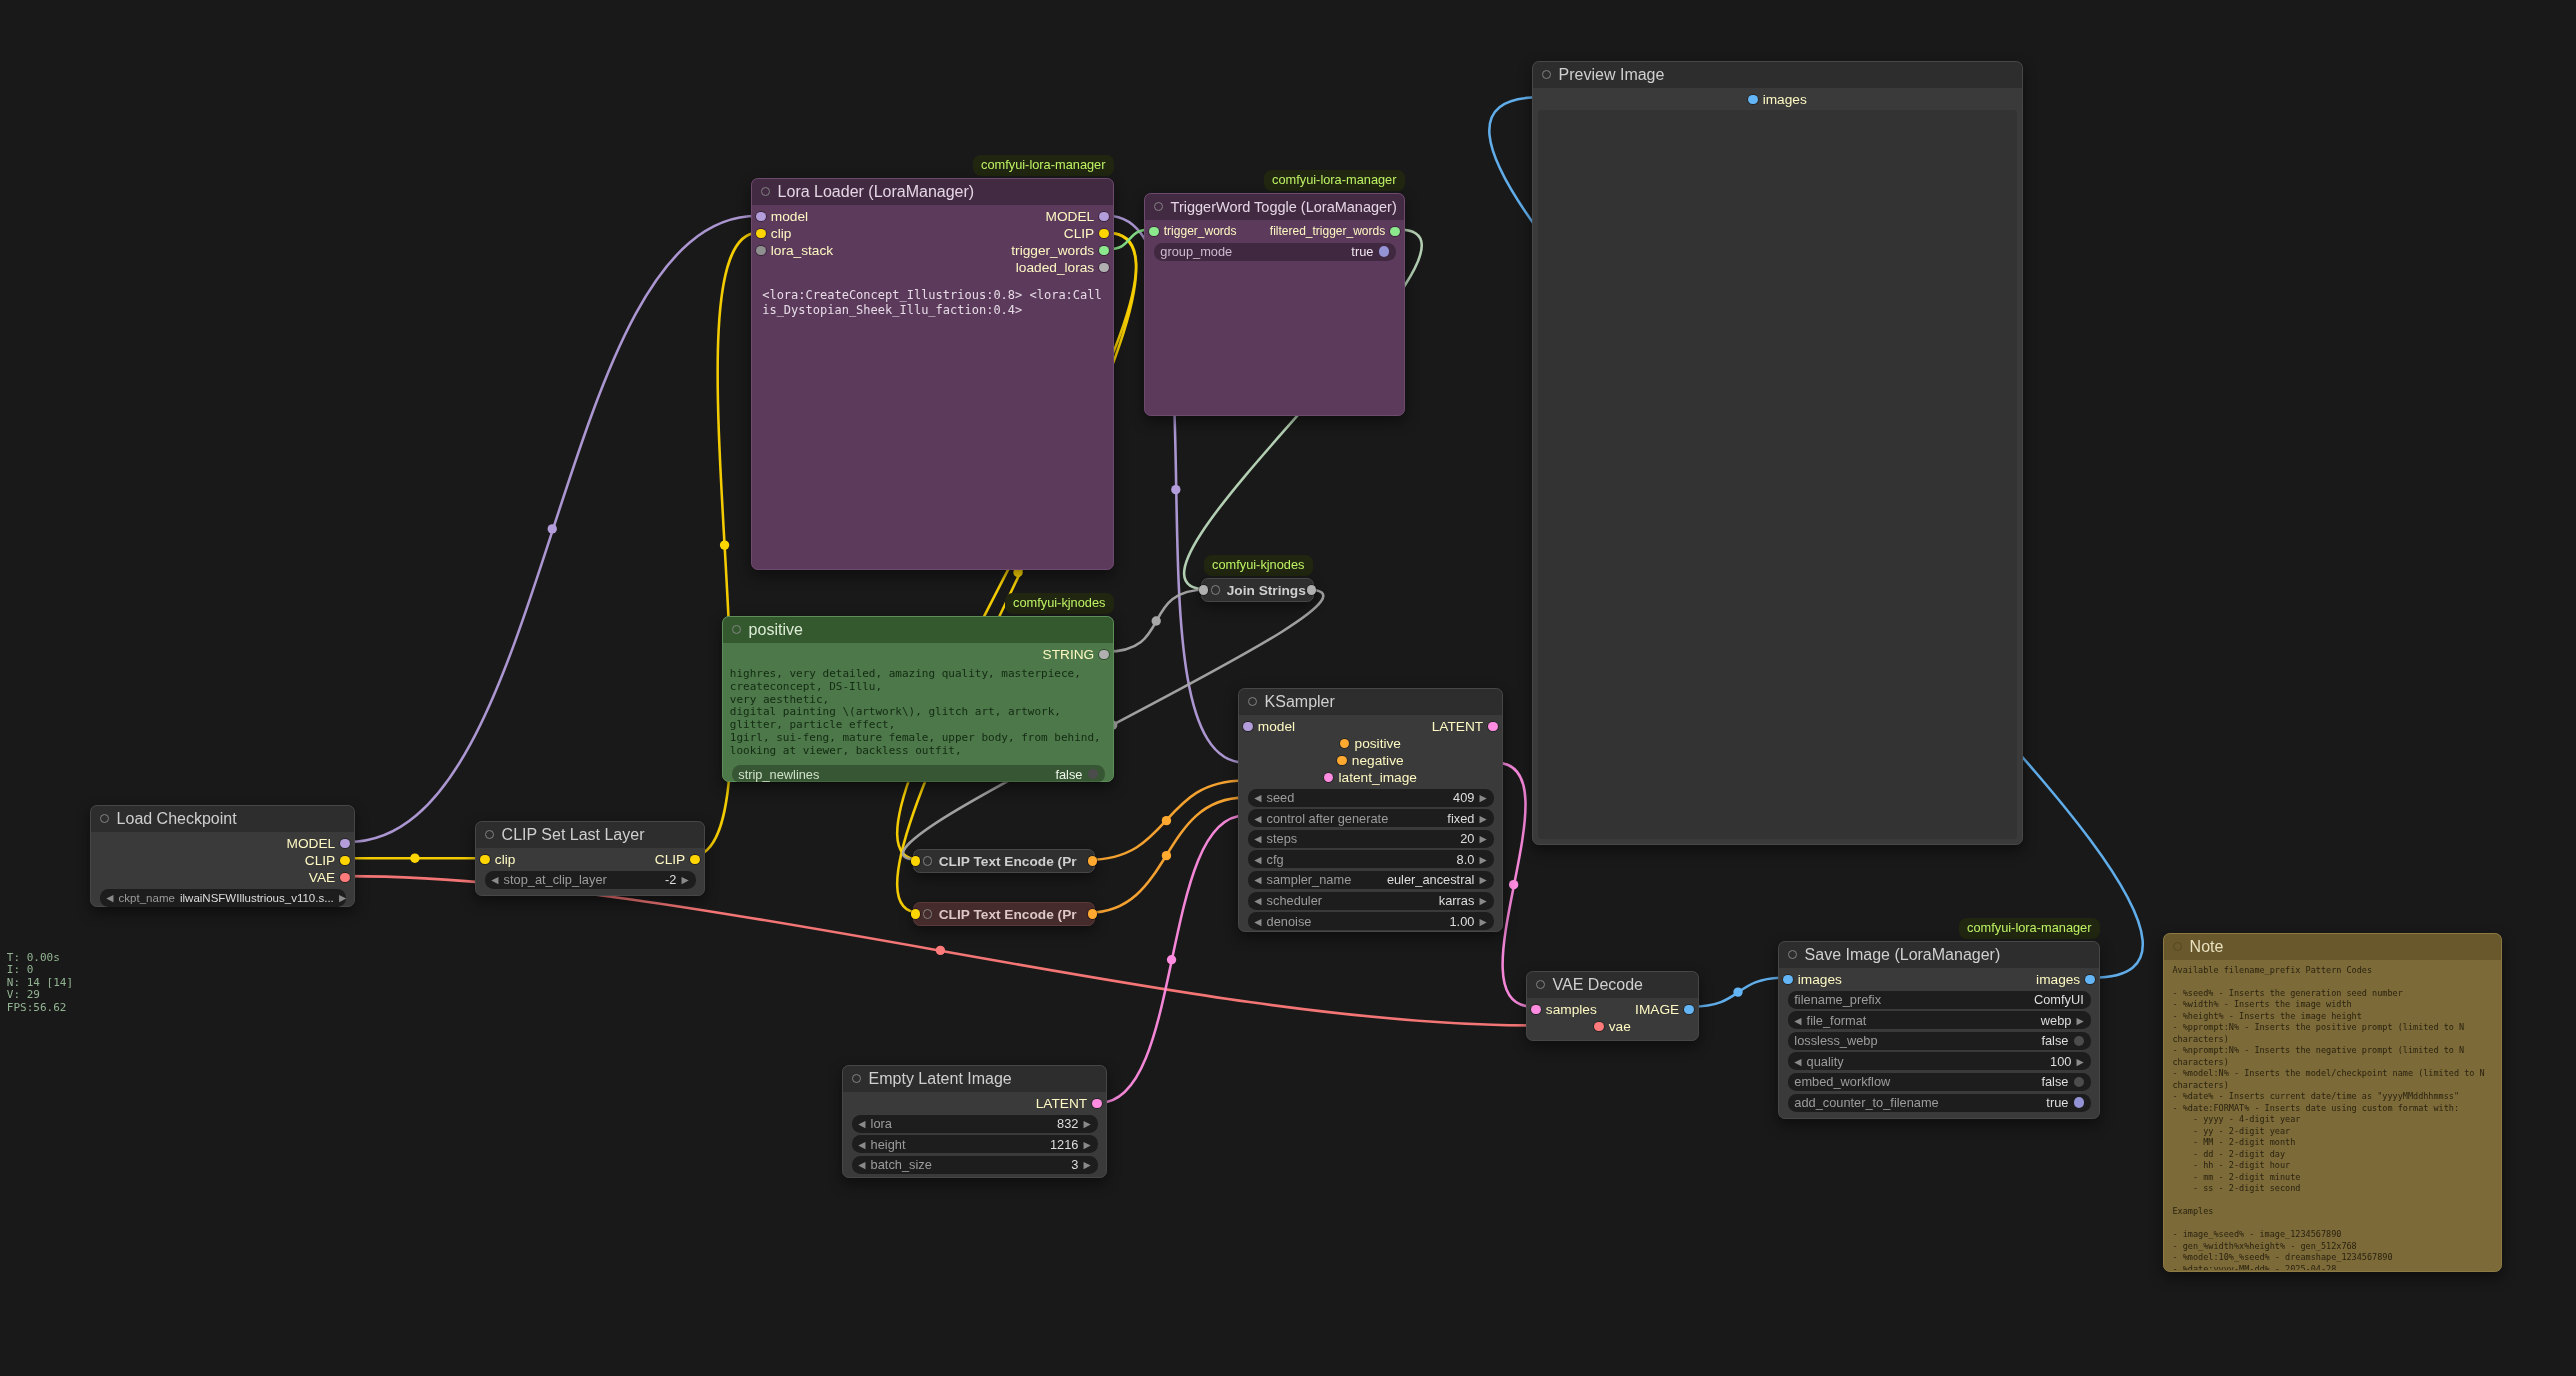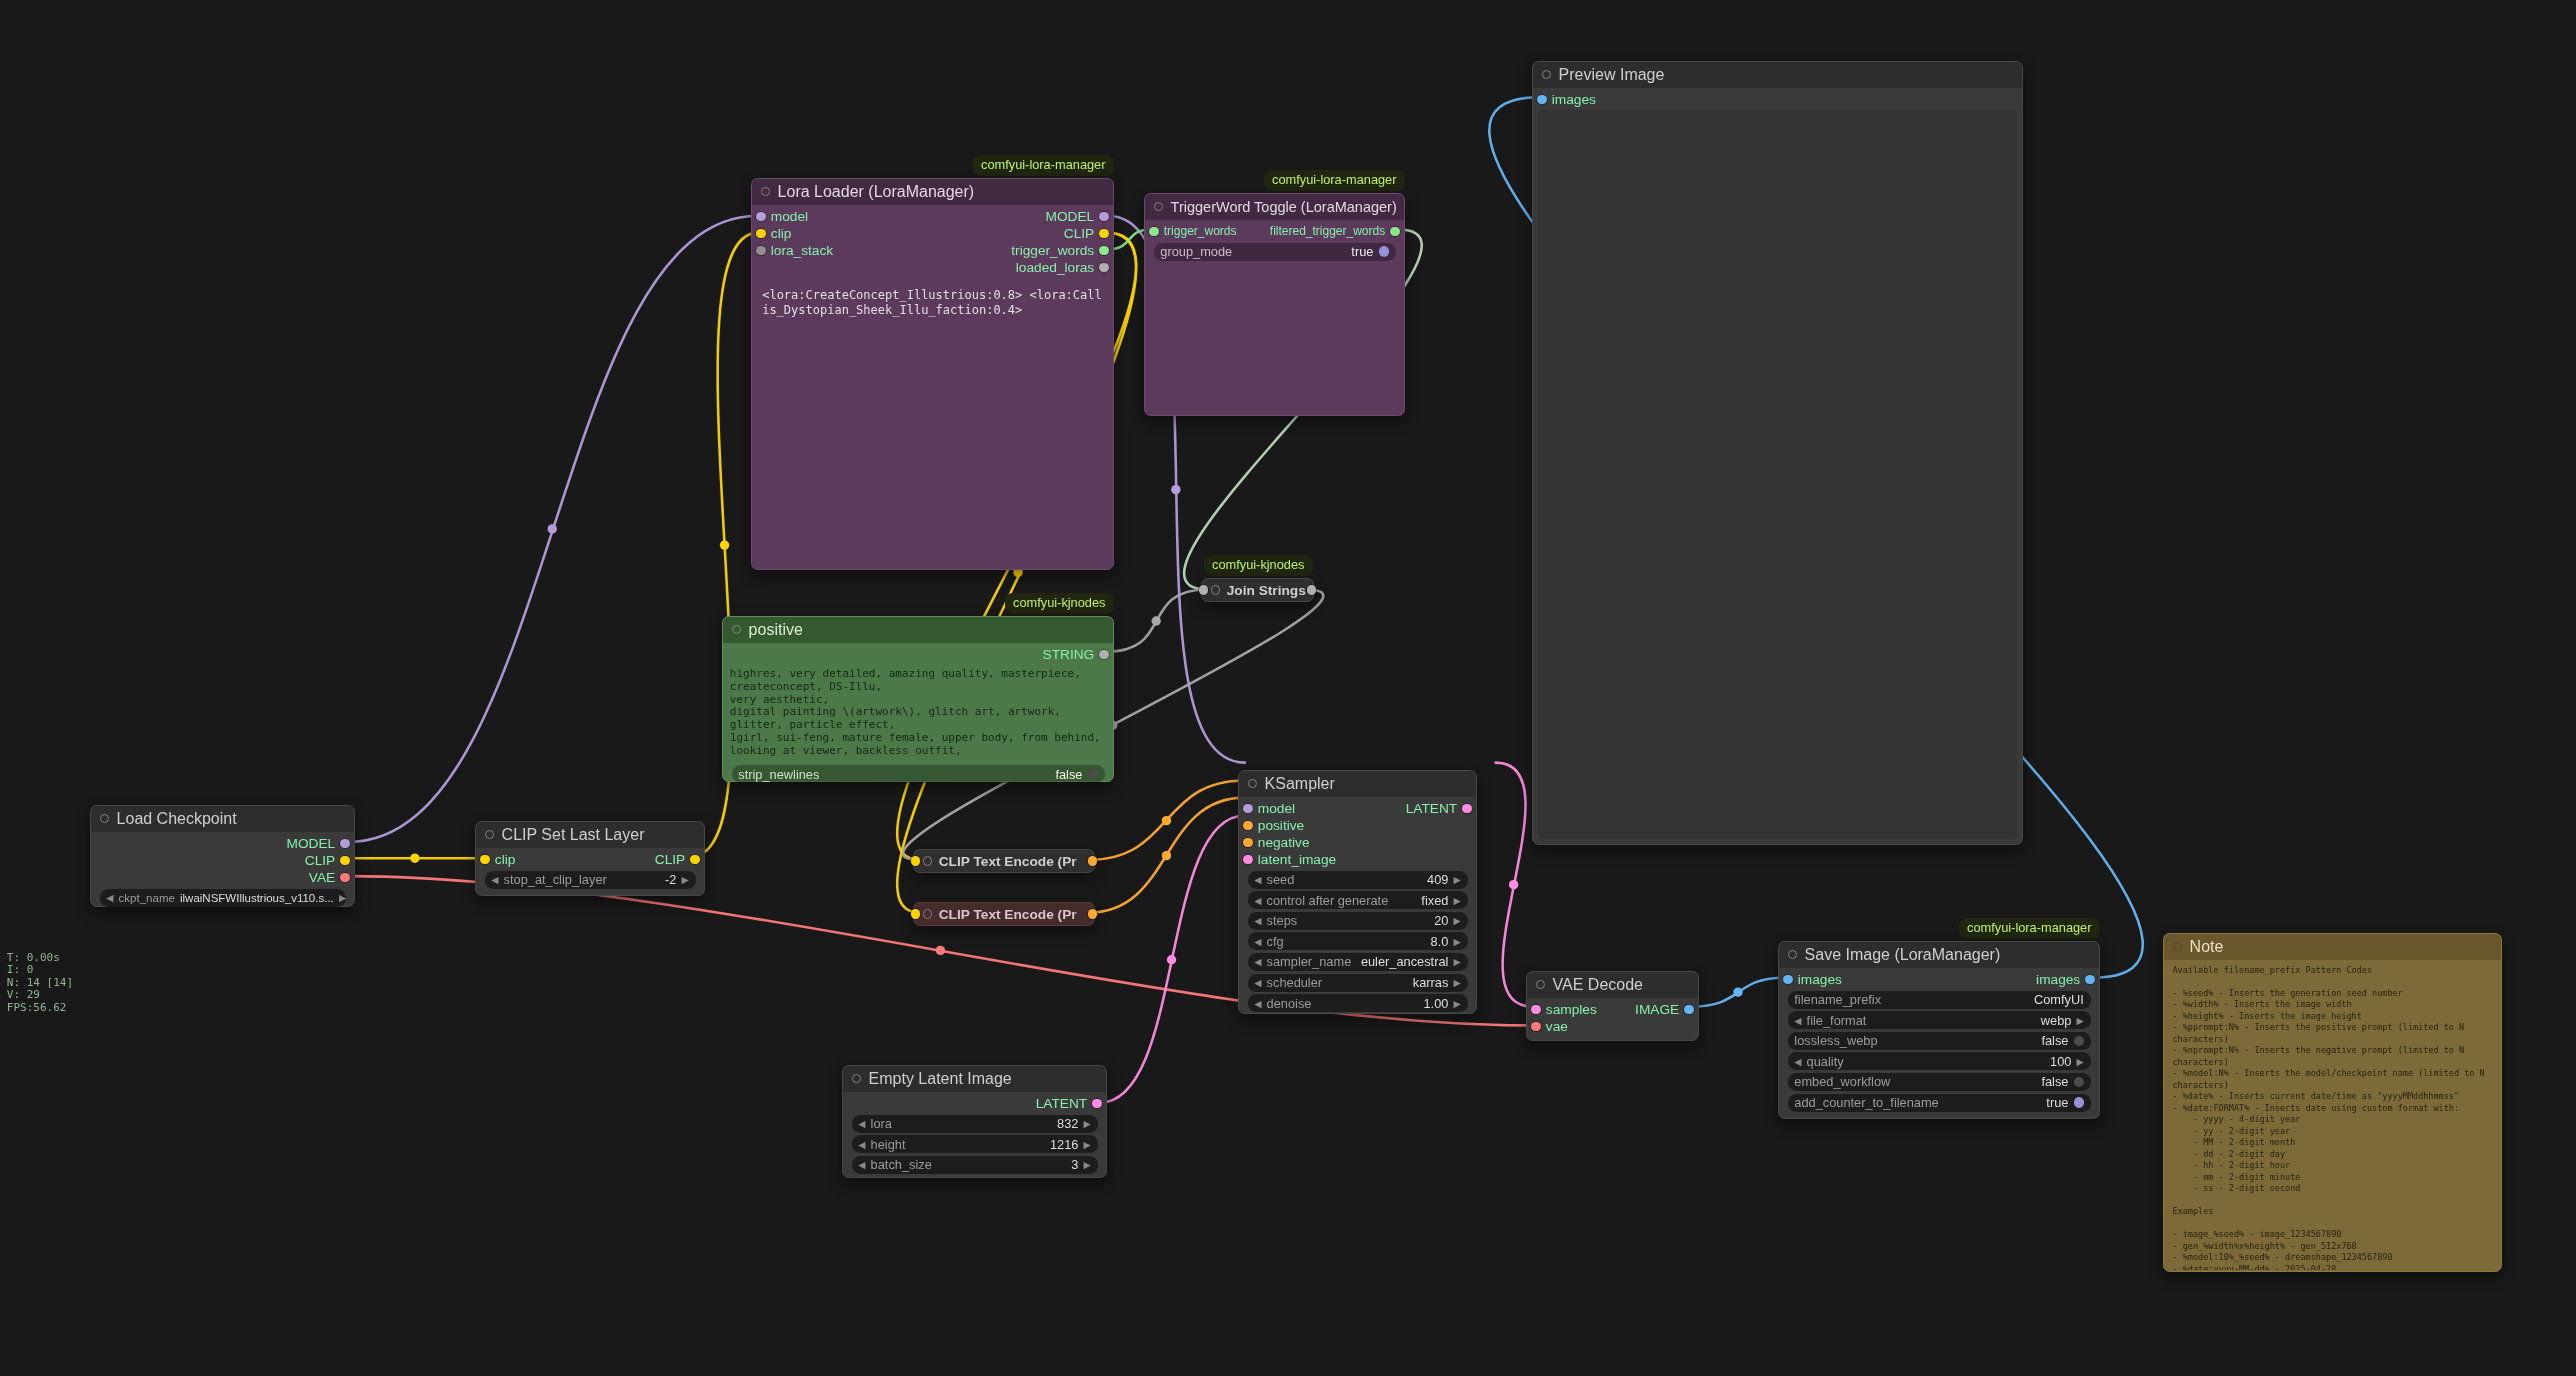--- a/index.html
+++ b/index.html
@@ -2,21 +2,21 @@
 <html style="font-size:13.7px"><head>
 <meta charset="utf-8">
 <style>
   html,body{margin:0;padding:0;}
   body{width:2576px;height:1376px;position:relative;overflow:hidden;background:#191919;font-family:"Liberation Sans",sans-serif;}
   .wires{position:absolute;left:0;top:0;z-index:1;}
   .node{position:absolute;z-index:2;box-sizing:border-box;background:#3a3a3a;border:0.9px solid #474747;border-radius:6.8px;box-shadow:0 5.1px 13.7px rgba(0,0,0,.45);}
   .ntitle{height:25.6px;display:flex;align-items:center;gap:7.7px;padding:0 8.5px;background:#2d2d2d;border-radius:6px 6px 0 0;color:#cfcfcf;font-size:16px;white-space:nowrap;overflow:hidden;}
   .cdot{width:9.4px;height:9.4px;border-radius:50%;border:1.7px solid #828282;box-sizing:border-box;flex:none;}
   .srows{padding-top:3.4px;}
-  .srow{height:17px;display:flex;align-items:center;justify-content:flex-start;padding:0 4.3px;font-size:13.7px;color:#86efac;}
+  .srow{height:17px;display:flex;align-items:center;justify-content:center;padding:0 4.3px;font-size:13.7px;color:#fef9c3;}
   .pin{display:flex;align-items:center;gap:5.1px;min-width:0;}
   .pin .plabel{white-space:nowrap;}
   .dot{width:9.4px;height:9.4px;border-radius:50%;flex:none;box-shadow:0 0 0 0.9px rgba(0,0,0,.35);}
   .out{margin-left:auto;}
   .widget{height:18px;margin:2.6px 8.5px;background:#1d1d1d;border-radius:8.5px;display:flex;align-items:center;gap:5.1px;padding:0 6.8px;font-size:12.8px;color:#9c9c9c;overflow:hidden;}
   .widget .wval{margin-left:auto;color:#dedede;white-space:nowrap;}
   .widget .arr{font-size:9.4px;color:#8a8a8a;flex:none;}
   .tdot{width:10.2px;height:10.2px;border-radius:50%;background:#4c4c4c;flex:none;}
   .tdot.on{background:#9393d6;}
   .purple{background:#5c3a5c;border-color:#6f4a6f;}
@@ -258,21 +258,21 @@
   <span class="edot l" style="background:#ffd500"></span>
   <span class="edot r" style="background:#ffa931"></span>
 </div>
 <div class="node collapsed maroon" style="left:913px;top:902px;width:182px;">
   <span class="cdot"></span>
   <span>CLIP Text Encode (Pr</span>
   <span class="edot l" style="background:#ffd500"></span>
   <span class="edot r" style="background:#ffa931"></span>
 </div>
 
-<div class="node" style="left:1238px;top:770px;width:239px;height:244px;">
+<div class="node" style="left:1238px;top:688px;width:265px;height:244px;">
   <div class="ntitle">
     <span class="cdot"></span>
     <span>KSampler</span>
   </div>
   <div class="srows">
     <div class="srow">
       <span class="pin">
           <span class="dot" style="background:#b39ddb"></span>
           <span class="plabel">model</span>
         </span>

